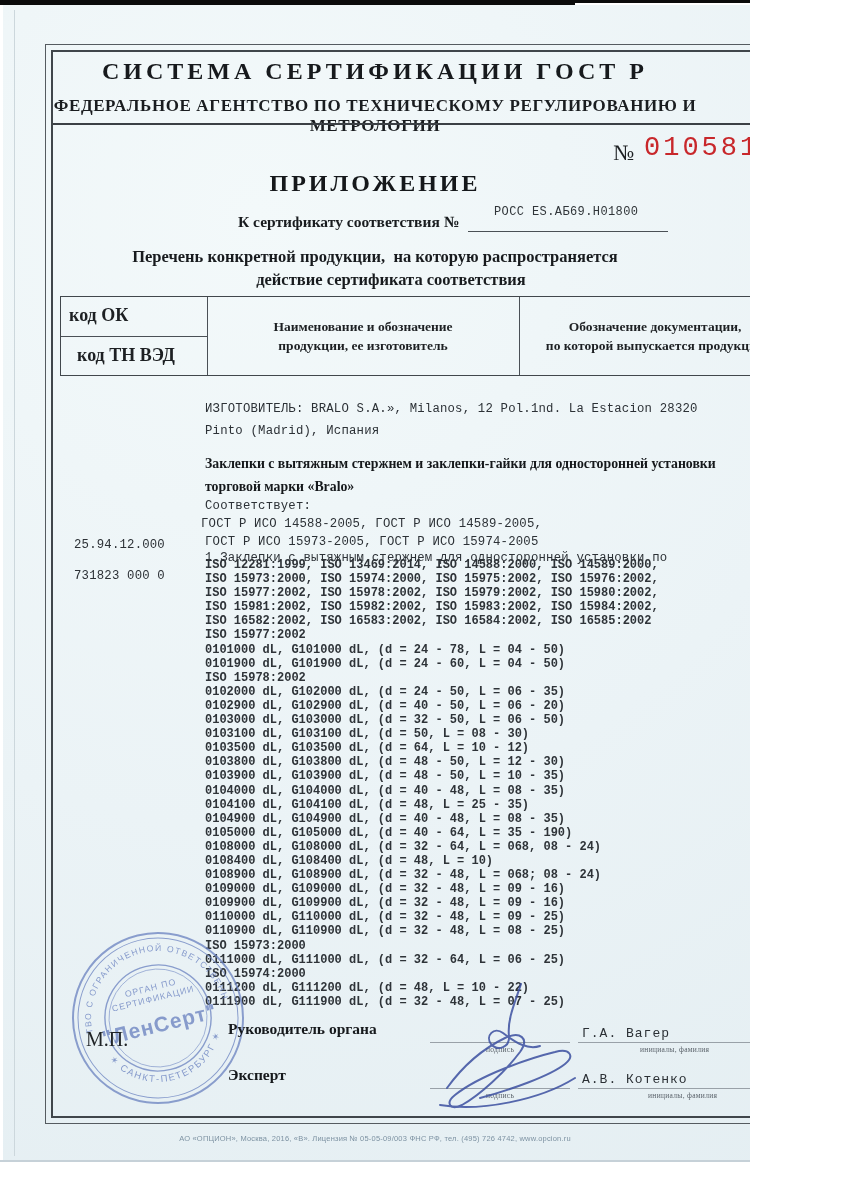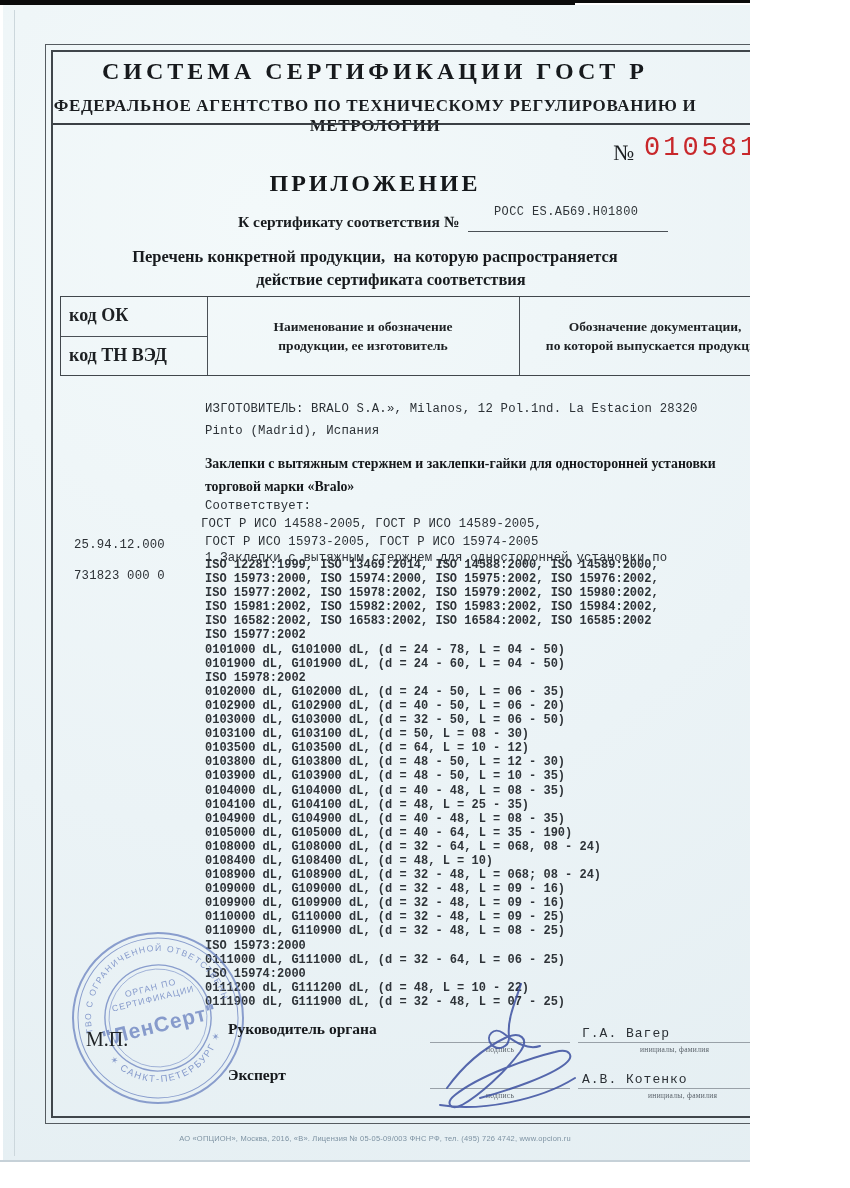--- a/index.html
+++ b/index.html
@@ -27,21 +27,21 @@
   #cert-line{left:468px;top:231px;width:200px;height:1.2px;background:#4a5055;}
   .subtitle{left:0;right:0;text-align:center;font-weight:bold;font-size:16.5px;color:#181b1e;white-space:pre;}
   #subtitle1{top:247px;} #subtitle2{top:270px;padding-left:32px;}
   #tablehead{left:60px;top:296px;width:730px;height:78px;border:1.5px solid #41474c;}
   .tline{background:#4a5056;}
   #tv1{left:146px;top:0;width:1.2px;height:78px;}
   #tv2{left:458px;top:0;width:1.2px;height:78px;}
   #th1{left:0;top:39px;width:146px;height:1.2px;}
   .thtxt{font-size:18px;color:#1d2023;font-weight:600;}
   #code-ok-label{left:8px;top:8px;}
-  #code-tnved-label{left:8px;top:48px;}
+  #code-tnved-label{left:16px;top:48px;}
   .thcol{text-align:center;font-size:13.5px;font-weight:600;color:#1d2023;line-height:19px;}
   #col-product{left:146px;top:20px;width:312px;}
   #col-docs{left:458px;top:20px;width:272px;}
   .mono-line{font-size:12.3px;color:#2c3136;white-space:pre;letter-spacing:.2px;}
   .boldname{font-weight:bold;font-size:13.8px;color:#15181b;white-space:pre;}
   #catalog{left:205px;top:558px;font-size:12px;line-height:14.1px;color:#2e3338;font-weight:bold;}
   #catalog .cl{white-space:pre;}
   .sig-role{font-weight:bold;font-size:15.5px;color:#16191c;}
   .sigline{height:1.1px;background:#99a1a8;}
   .caption{font-size:7.5px;color:#596169;letter-spacing:.3px;}

